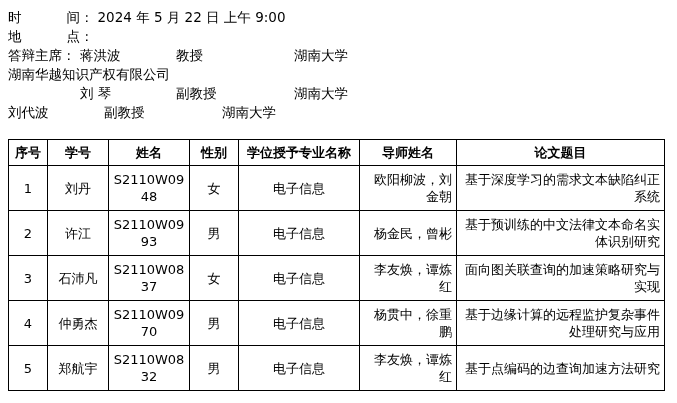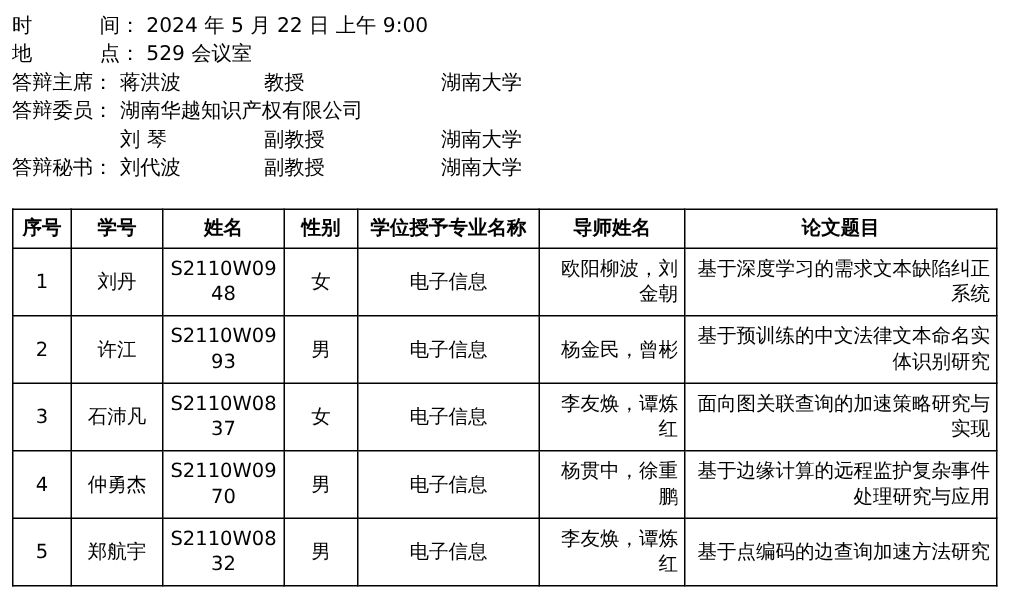--- a/index.html
+++ b/index.html
@@ -111,44 +111,41 @@
       <span class="colon">：</span>
       <span class="meta-free">2024 年 5 月 22 日 上午 9:00</span>
     </div>
 
     <div class="meta-row">
       <span class="lbl lbl-spaced">
         <span>地</span>
         <span>点</span>
       </span>
       <span class="colon">：</span>
-      <span class="meta-free">529 会议室</span>
     </div>
 
     <div class="meta-row">
       <span class="lbl-plain">答辩主席：</span>
       <span class="v1">蒋洪波</span>
       <span class="v2">教授</span>
       <span class="v3">湖南大学</span>
     </div>
 
     <div class="meta-row">
-      <span class="lbl-plain">答辩委员：</span>
       <span class="v3">湖南华越知识产权有限公司</span>
     </div>
 
     <div class="meta-row">
       <span class="lbl-plain"></span>
       <span class="v1">刘 琴</span>
       <span class="v2">副教授</span>
       <span class="v3">湖南大学</span>
     </div>
 
     <div class="meta-row">
-      <span class="lbl-plain">答辩秘书：</span>
       <span class="v1">刘代波</span>
       <span class="v2">副教授</span>
       <span class="v3">湖南大学</span>
     </div>
 
   </div>
 
   <table class="main">
     <thead>
       <tr>

